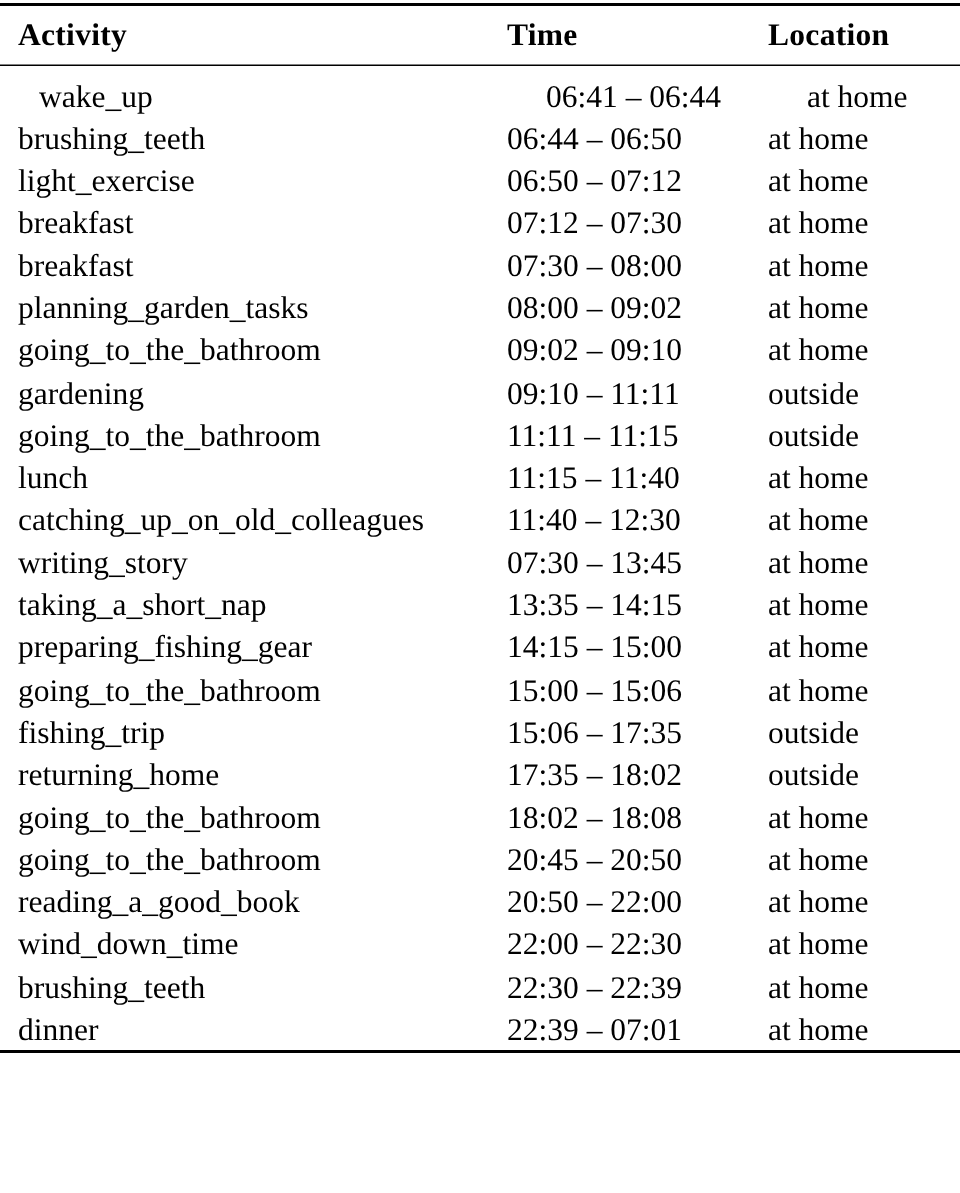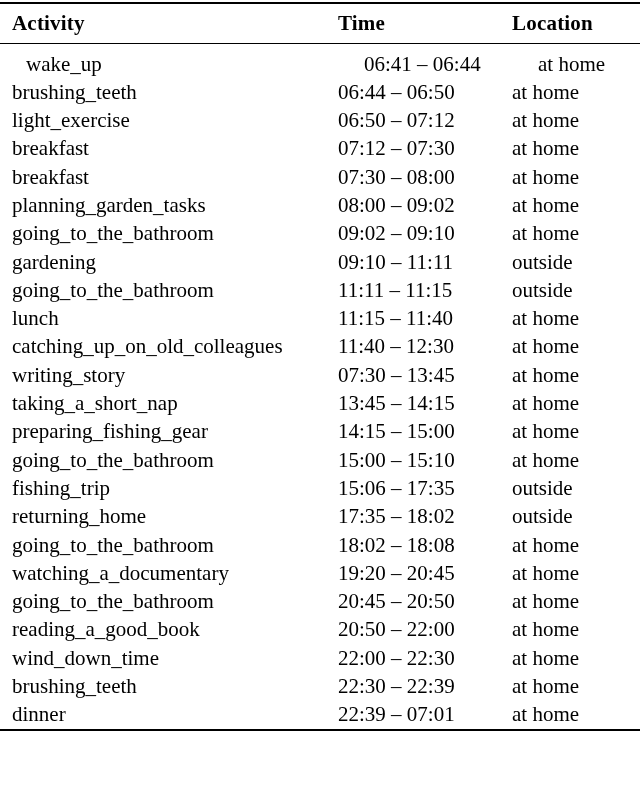--- a/index.html
+++ b/index.html
@@ -118,51 +118,46 @@
         <td>11:40 – 12:30</td>
         <td>at home</td>
       </tr>
       <tr>
         <td>writing_story</td>
         <td>07:30 – 13:45</td>
         <td>at home</td>
       </tr>
       <tr>
         <td>taking_a_short_nap</td>
-        <td>13:45 – 14:15</td>
+        <td>13:35 – 14:15</td>
         <td>at home</td>
       </tr>
       <tr>
         <td>preparing_fishing_gear</td>
         <td>14:15 – 15:00</td>
         <td>at home</td>
       </tr>
       <tr>
         <td>going_to_the_bathroom</td>
-        <td>15:00 – 15:10</td>
+        <td>15:00 – 15:06</td>
         <td>at home</td>
       </tr>
       <tr>
         <td>fishing_trip</td>
         <td>15:06 – 17:35</td>
         <td>outside</td>
       </tr>
       <tr>
         <td>returning_home</td>
         <td>17:35 – 18:02</td>
         <td>outside</td>
       </tr>
       <tr>
         <td>going_to_the_bathroom</td>
         <td>18:02 – 18:08</td>
-        <td>at home</td>
-      </tr>
-      <tr>
-        <td>watching_a_documentary</td>
-        <td>19:20 – 20:45</td>
         <td>at home</td>
       </tr>
       <tr>
         <td>going_to_the_bathroom</td>
         <td>20:45 – 20:50</td>
         <td>at home</td>
       </tr>
       <tr>
         <td>reading_a_good_book</td>
         <td>20:50 – 22:00</td>

